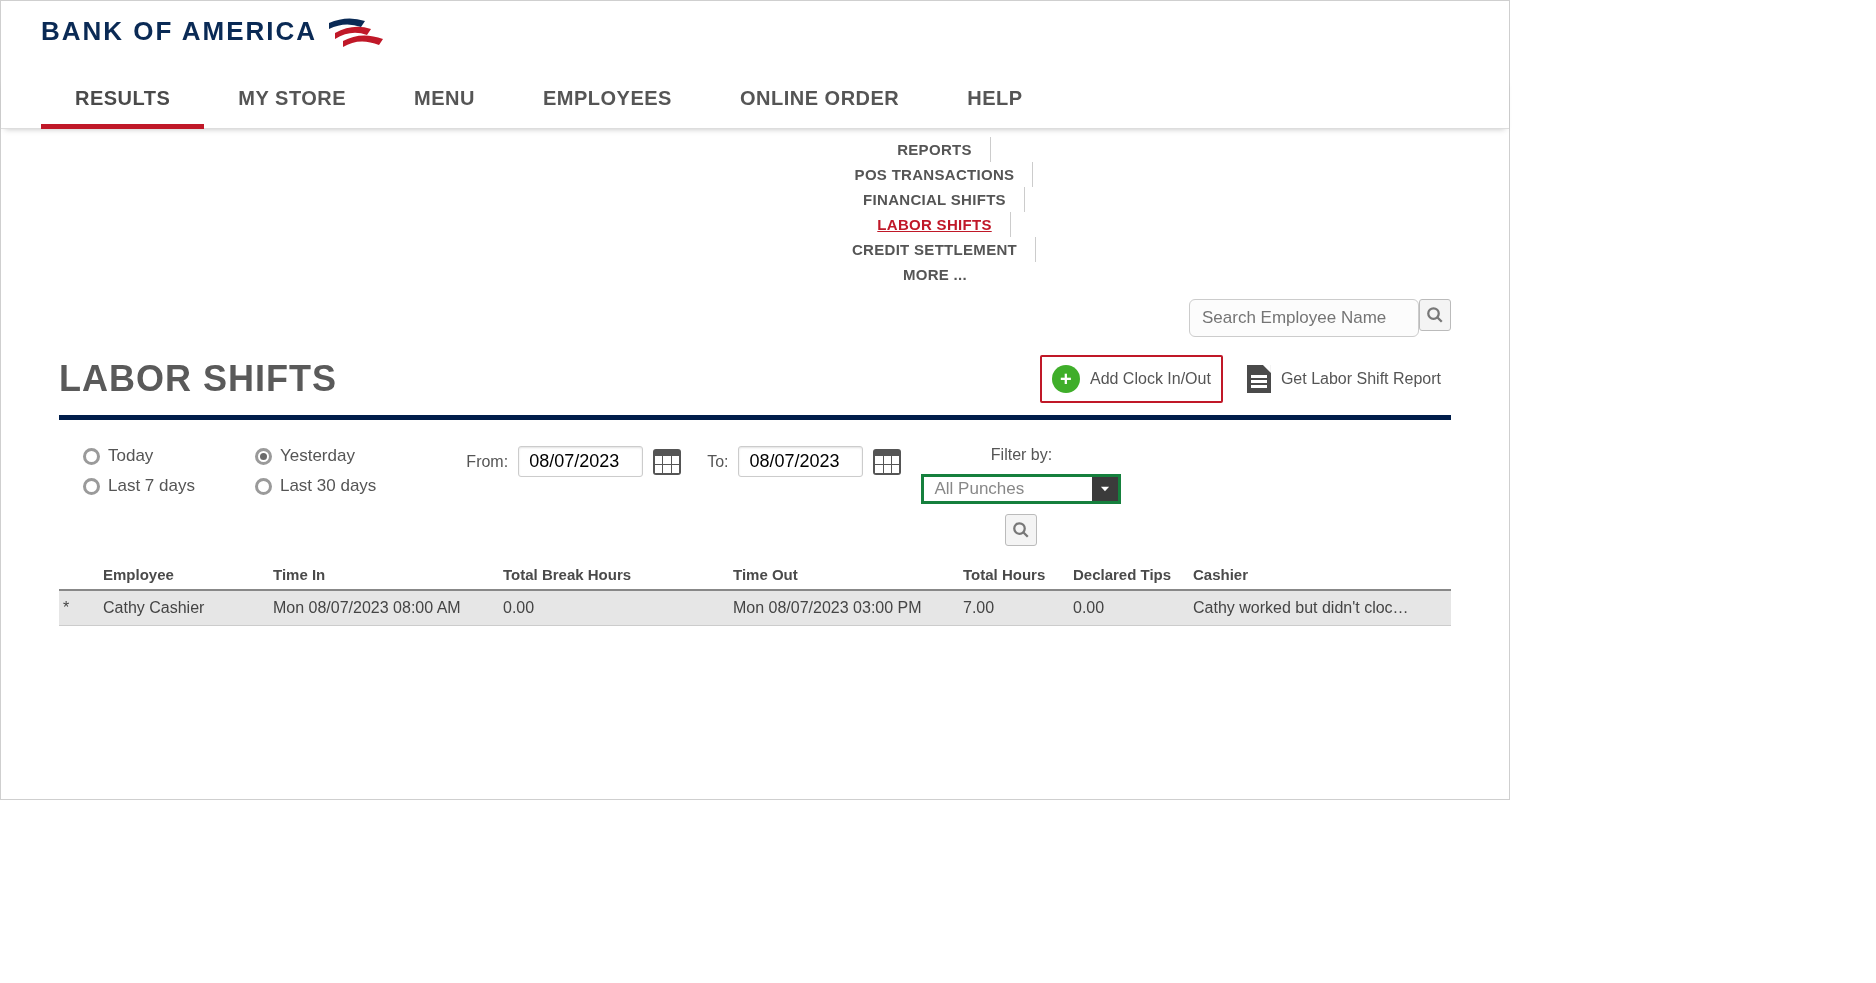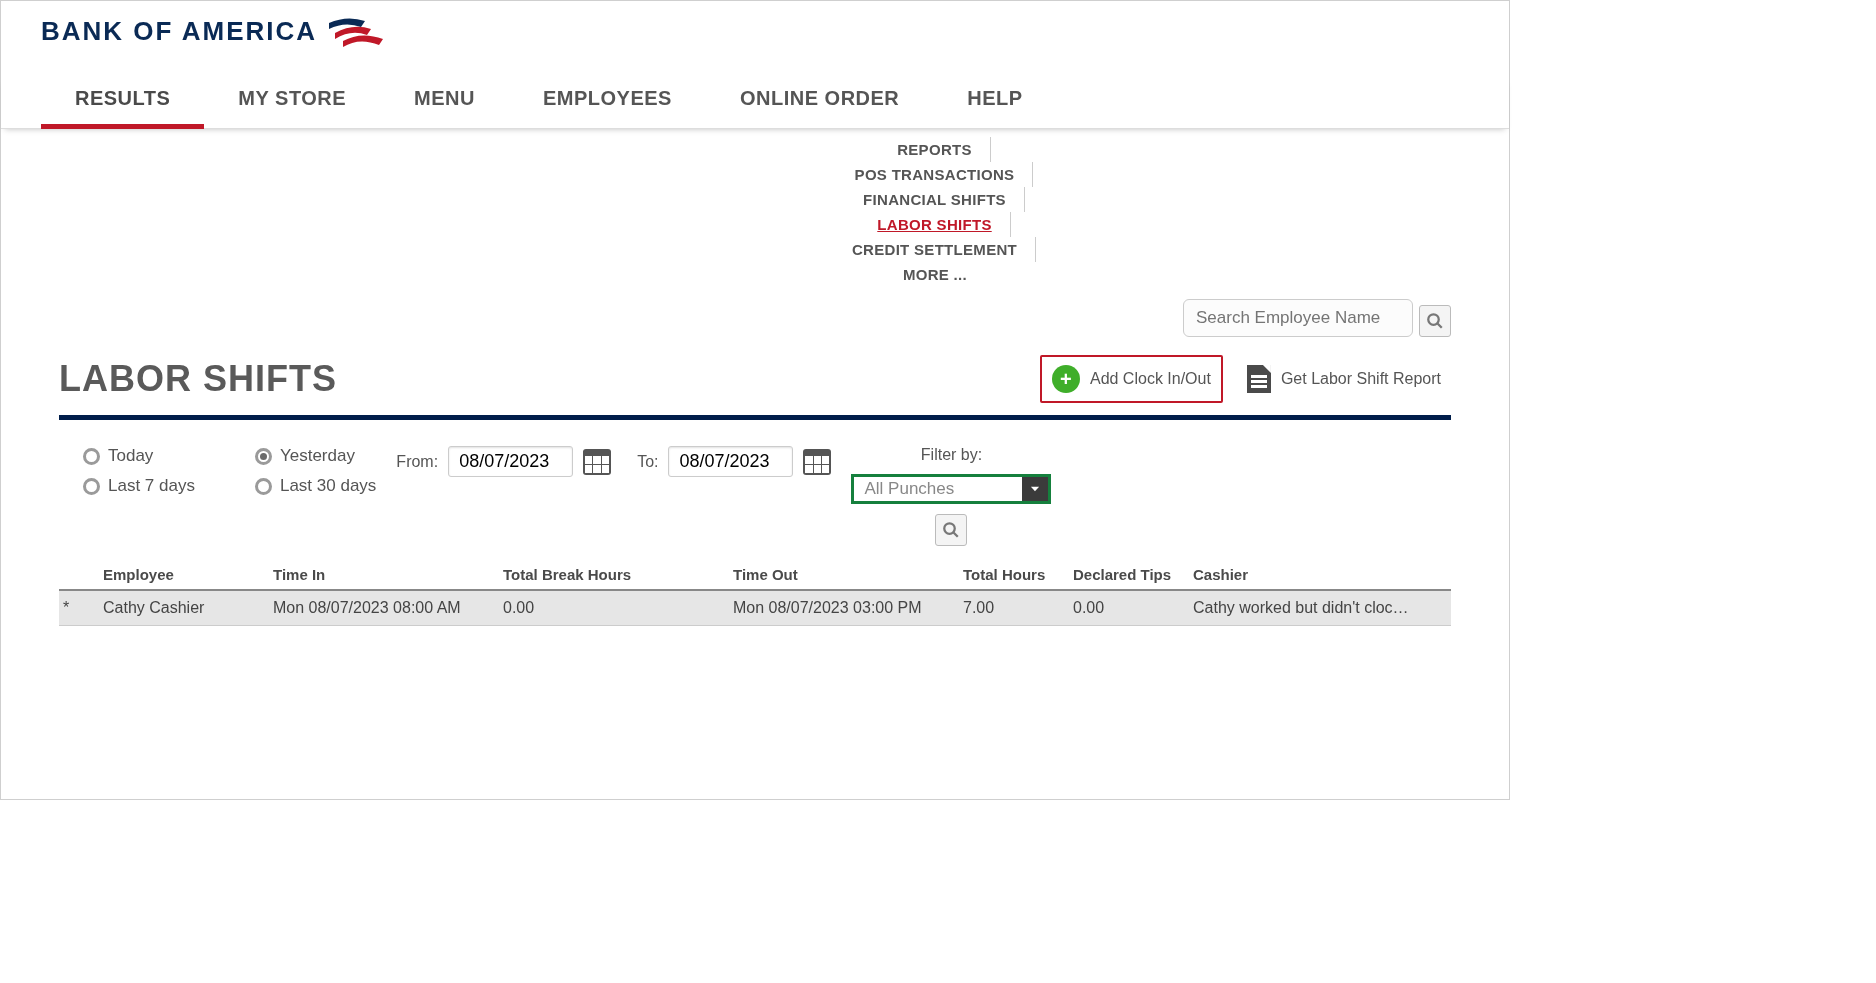--- a/index.html
+++ b/index.html
@@ -95,22 +95,22 @@
     overflow-y: scroll;
     height: 635px;
   }
   .content {
     padding: 0 58px;
   }
   
   .searchrow {
     display: flex;
     justify-content: flex-end;
-    align-items: flex-end;
-    gap: 6px;
+    align-items: flex-start;
+    gap: 0;
     padding-top: 4px;
   }
   .searchrow input {
     border: 1px solid #ccc;
     border-radius: 6px;
     padding: 8px 12px;
     font-size: 17px;
     width: 230px;
     background: #fcfcfc;
     color: #888;
@@ -202,20 +202,21 @@
   }
   .radio.selected .dot::after {
     content: ""; position: absolute; inset: 2px; background: #6a6a6a; border-radius: 50%;
   }
   .date-filter {
     display: flex;
     align-items: center;
     gap: 10px;
     font-size: 16px;
     color: #555;
+    margin-left: 70px;
   }
   .date-input {
     border: 1px solid #ccc;
     box-shadow: inset 0 1px 2px rgba(0,0,0,0.12);
     padding: 4px 10px;
     font-size: 18px;
     width: 125px;
     border-radius: 3px;
   }
   .cal-btn {

